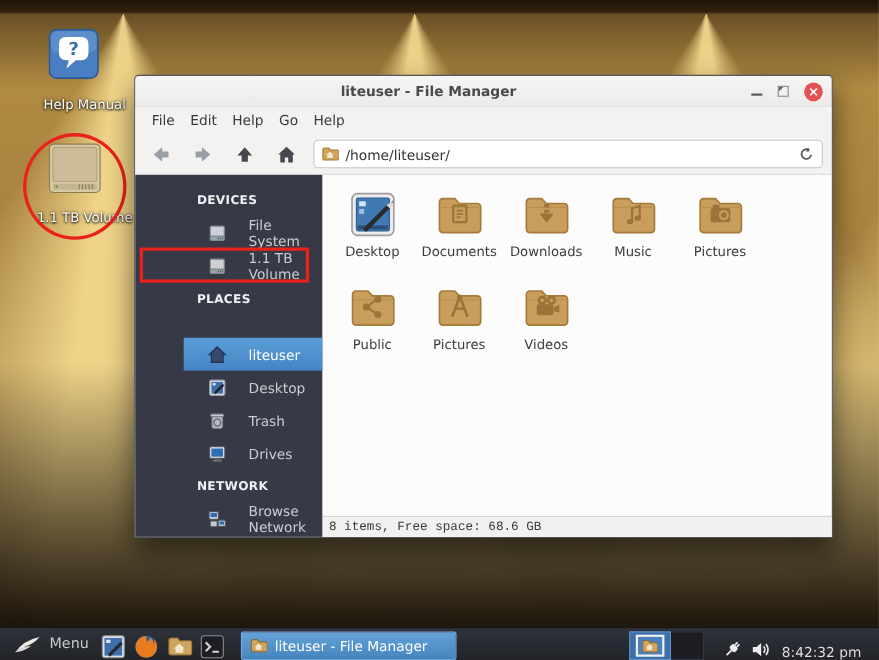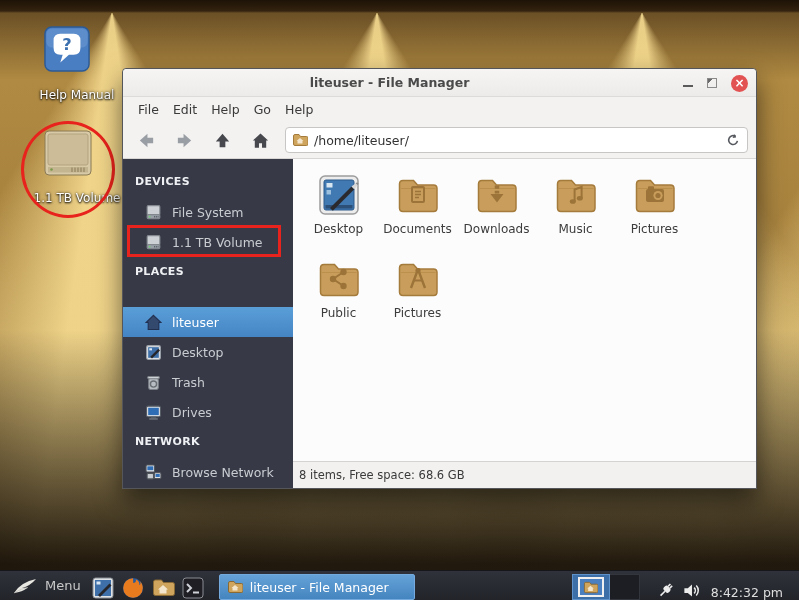--- a/index.html
+++ b/index.html
@@ -43,34 +43,34 @@
   .toolbar { height:37px; display:flex; align-items:center; padding:0 8px; background:#f3f2f1;
     border-bottom:1px solid #d8d6d4; }
   .tool-btn { width:30px; height:28px; display:flex; align-items:center; justify-content:center; margin-right:8px; }
   .tool-btn svg { width:19px; height:19px; }
   .pathbar { flex:1; height:26px; margin-left:2px; background:#fff; border:1px solid #c8c6c4; border-radius:4px;
     display:flex; align-items:center; padding:0 6px; gap:6px; }
   .pathbar .path-text { flex:1; font-size:12.5px; color:#333; }
   .pathbar svg { width:16px; height:16px; }
   .win-body { flex:1; display:flex; min-height:0; }
   
-  .sidebar { width:170px; background:#373a46; padding-top:8px; position:relative; flex:none; }
+  .sidebar { width:170px; background:#373a46; padding-top:8px; position:relative; flex:none;padding-left:44px; }
   .side-header { height:30px; line-height:30px; padding-left:12px; color:#eef0f3; font-size:11px; font-weight:bold;
     letter-spacing:.3px; }
-  .side-item { height:30px; display:flex; align-items:center; padding-left:22px; gap:10px; color:#c9cdd2; font-size:12.5px; }
+  .side-item { height:30px; display:flex; align-items:center; padding-left:22px; gap:20px; color:#c9cdd2; font-size:12.5px; }
   .side-item svg { width:17px; height:17px; flex:none; }
   .side-item.selected { background:linear-gradient(#5a9fd8,#4584c4); color:#fff;margin-top:20px; }
   
   .main-col { flex:1; display:flex; flex-direction:column; background:#fcfcfc; min-width:0; }
   .files { flex:1; display:flex; flex-wrap:wrap; align-content:flex-start; padding:12px 0 0 6px; overflow:hidden; }
   .file-cell { width:79px; height:84px; display:flex; flex-direction:column; align-items:center; }
   .file-cell .ficon { width:48px; height:48px; }
   .file-cell .flabel { margin-top:3px; font-size:12px; color:#3c3c3c; white-space:nowrap; }
-  .statusbar { height:27px; background:#f2f1f0; border-top:1px solid #d5d3d1; display:flex; align-items:center;
-    padding-left:6px; font-size:11.5px; color:#3a3a3a; }
+  .statusbar { height:19px; background:#f2f1f0; border-top:1px solid #d5d3d1; display:flex; align-items:center;
+    padding-left:6px; font-size:11.5px; color:#3a3a3a;font-family:Liberation Mono, monospace; }
   
   #taskbar { position:absolute; left:0; bottom:0; width:799px; height:30px;
     background:linear-gradient(#2f323a,#22242a); border-top:1px solid #16171b;
     display:flex; align-items:flex-end; padding:0 8px; }
   .menu-btn { display:flex; align-items:center; gap:7px; height:100%; padding:0 4px; }
   .menu-btn svg { width:26px; height:20px; }
   .menu-label { color:#c9c9c9; font-size:13px; }
   .launcher { width:24px; height:24px; margin-left:6px; }
   .launcher svg { width:24px; height:24px; }
   .task-btn { margin-left:14px; width:196px; height:26px; border:1px solid #74aade; border-radius:2px;
@@ -318,20 +318,33 @@
             <div class="file-cell">
               <div class="ficon"><svg viewBox="0 0 48 48">
                   <path d="M5.5 13q0-3.5 3.5-3.5h10.5l4 4.5h16q3.5 0 3.5 3.5v19.5q0 3.5-3.5 3.5H9q-3.5 0-3.5-3.5z" fill="#c99e5c" stroke="#a57b3b" stroke-width="1.5"></path>
                   <path d="M6.5 17.5h35" stroke="#bb904d" stroke-width="1"></path>
                   <circle cx="24" cy="15.5" r="2.6" fill="#9c7338"></circle>
                   <path d="M24 13v3M22.8 17.5 17 33M25.2 17.5 31 33" stroke="#9c7338" stroke-width="2.4"></path>
                   <path d="M20 25.5h8" stroke="#9c7338" stroke-width="2"></path>
                 </svg></div>
               <div class="flabel">Pictures</div>
             </div>
+            <div class="file-cell">
+              <div class="ficon"><svg viewBox="0 0 48 48">
+                  <path d="M5.5 13q0-3.5 3.5-3.5h10.5l4 4.5h16q3.5 0 3.5 3.5v19.5q0 3.5-3.5 3.5H9q-3.5 0-3.5-3.5z" fill="#c99e5c" stroke="#a57b3b" stroke-width="1.5"></path>
+                  <path d="M6.5 17.5h35" stroke="#bb904d" stroke-width="1"></path>
+                  <circle cx="20" cy="18" r="4.2" fill="#9c7338"></circle>
+                  <circle cx="28.3" cy="18" r="4.2" fill="#9c7338"></circle>
+                  <circle cx="20" cy="18" r="1.7" fill="#c99e5c"></circle>
+                  <circle cx="28.3" cy="18" r="1.7" fill="#c99e5c"></circle>
+                  <rect x="15" y="21.5" width="15" height="10" rx="1.5" fill="#9c7338"></rect>
+                  <path d="M30 24.5l5.5-2.7v7.4L30 28z" fill="#9c7338"></path>
+                </svg></div>
+              <div class="flabel">Videos</div>
+            </div>
           </div>
         <div class="statusbar">
           <span>8 items, Free space: 68.6 GB</span>
         </div>
       </div>
     </div>
   </div>
 
   <div id="taskbar">
     <div class="menu-btn">

